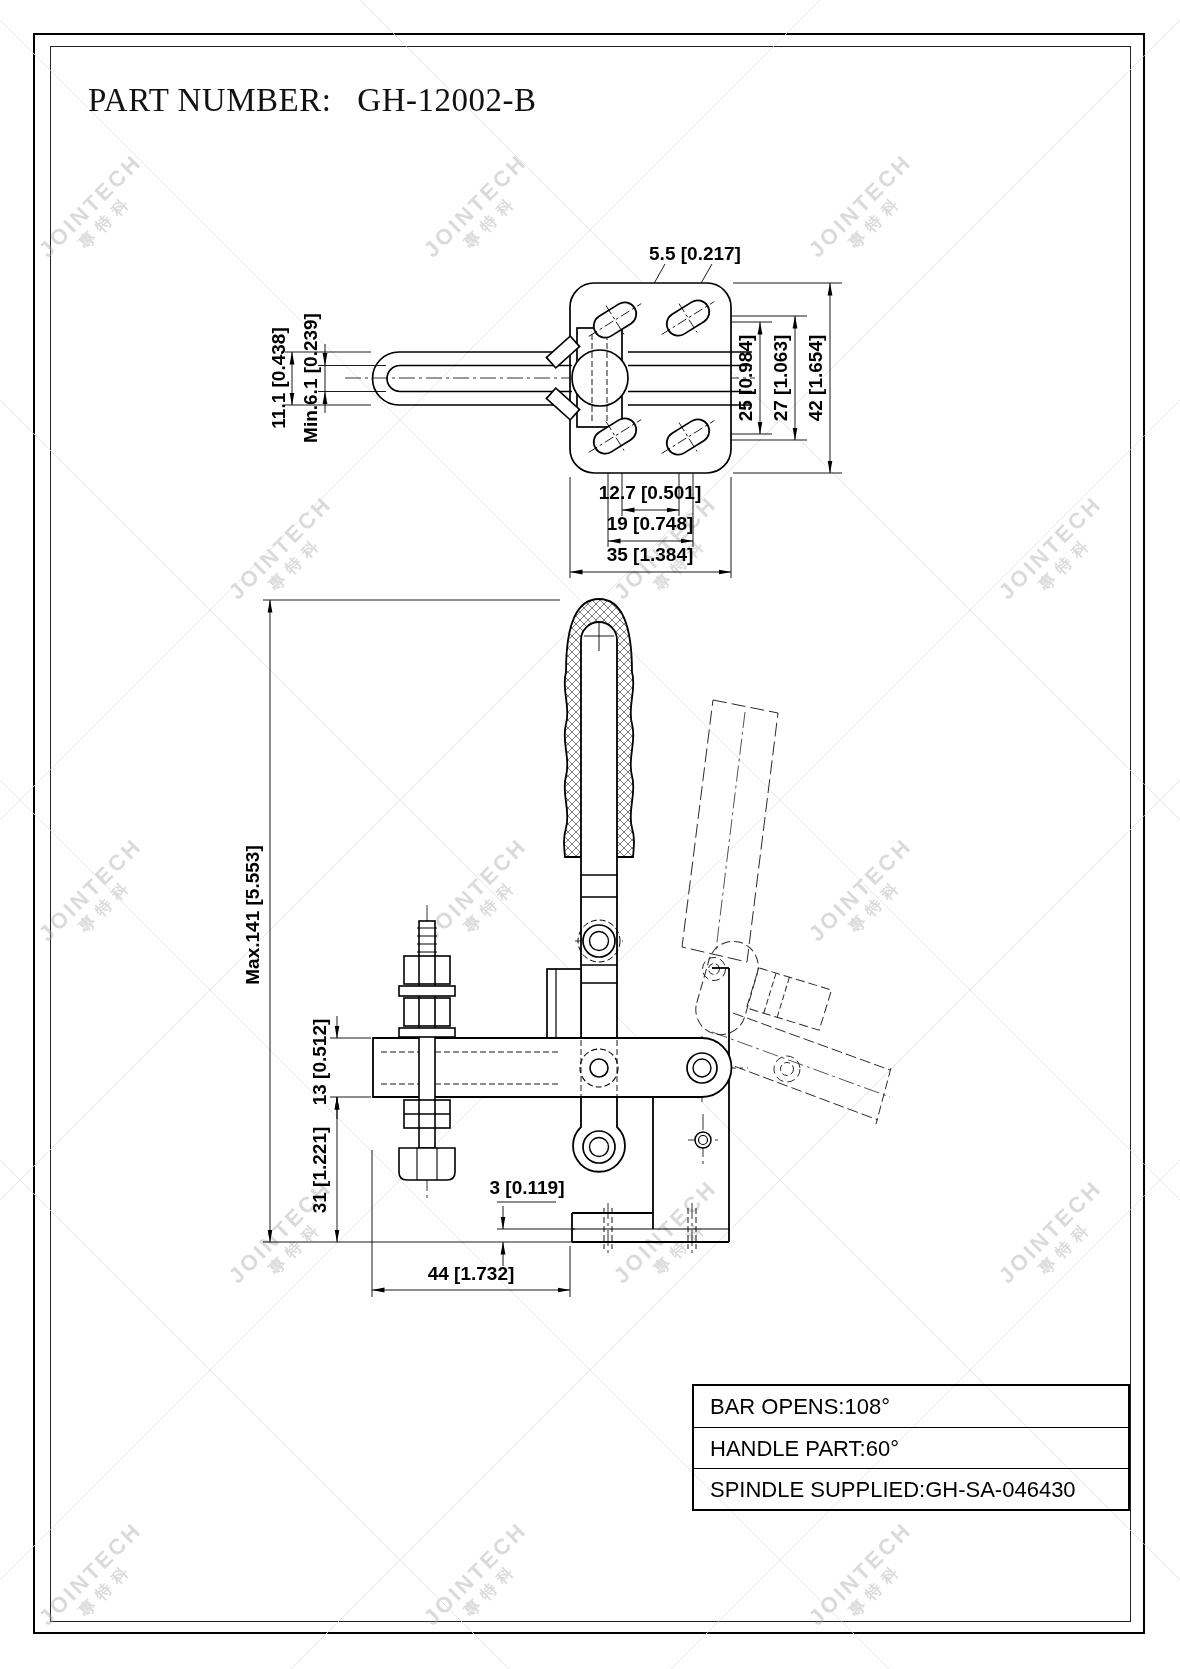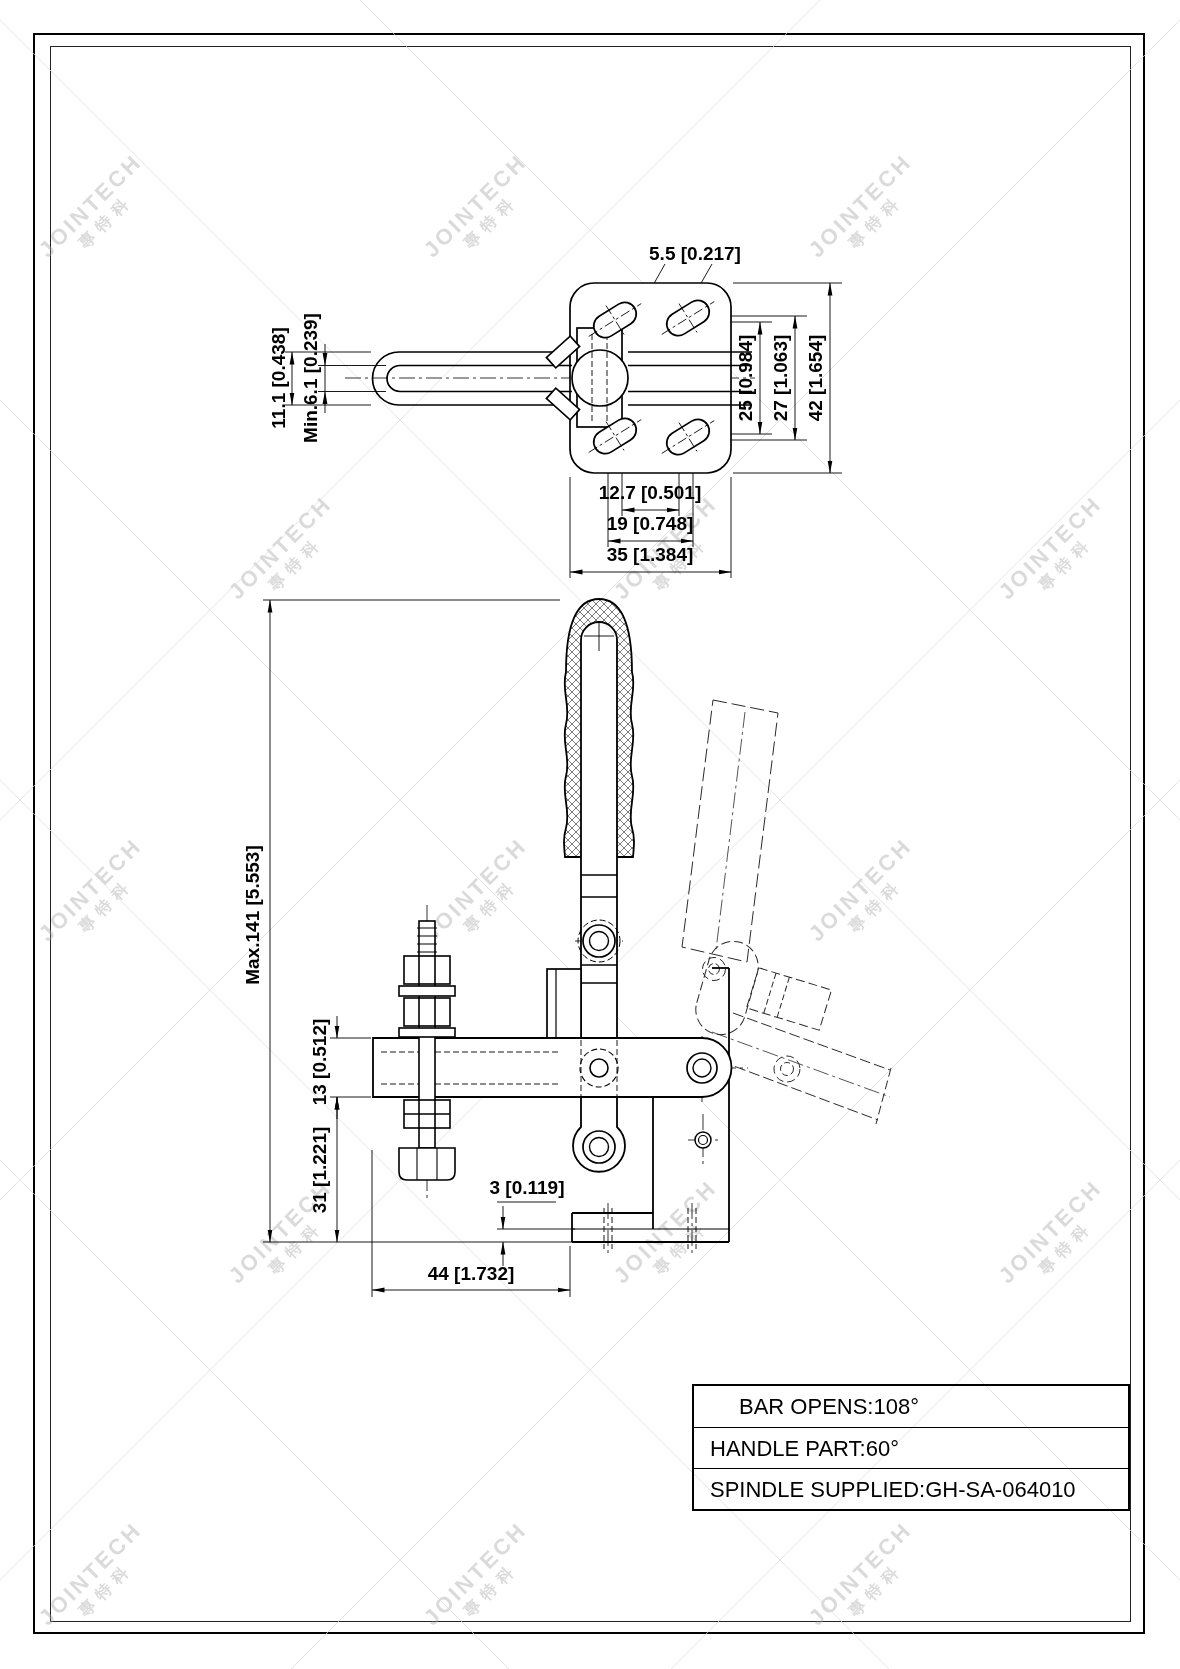--- a/index.html
+++ b/index.html
@@ -20,21 +20,21 @@
          font-family:"Liberation Serif",serif;font-size:33px;color:#111;letter-spacing:.5px;}
   .title .sep{display:inline-block;width:26px;}
   
   svg.drawing{position:absolute;left:0;top:0;z-index:2;}
   .dim{font:700 19px "Liberation Sans",sans-serif;fill:#000;}
   
   .spec-table{position:absolute;left:692px;top:1384px;width:438px;z-index:3;
               border:2px solid #000;box-sizing:border-box;background:transparent;}
   .spec-row{height:41px;line-height:41px;padding-left:16px;font-size:22px;color:#000;
             border-top:1.3px solid #000;box-sizing:border-box;}
-  .spec-row:first-child{border-top:none;margin-left:29px;}
+  .spec-row:first-child{border-top:none;}
 </style>
 </head>
 <body>
 
 <div class="page">
 
   <div id="wm-layer">
       <div class="wm" style="left: 30px; top: 190px;">
         <div>JOINTECH</div>
         <div class="cn">專特科</div>
@@ -93,20 +93,23 @@
       </div>
       <div class="wm" style="left: 800px; top: 1558px;">
         <div>JOINTECH</div>
         <div class="cn">專特科</div>
       </div>
     </div>
 
   <div class="outer-frame"></div>
   <div class="inner-frame"></div>
 
+  <div class="title">
+    <span>PART NUMBER:</span><span class="sep"></span><span>GH-12002-B</span>
+  </div>
 
   <svg class="drawing" width="1180" height="1669" viewBox="0 0 1180 1669">
     <defs>
       <marker id="ar" viewBox="0 0 13 6" markerWidth="13" markerHeight="6" refX="12.5" refY="3" orient="auto-start-reverse" markerUnits="userSpaceOnUse">
         <path d="M13,3 L0,0.6 L0,5.4 Z" fill="#000"></path>
       </marker>
       <pattern id="xh" width="8" height="8" patternUnits="userSpaceOnUse">
         <path d="M0,8 L8,0 M0,0 L8,8" stroke="#111" stroke-width="0.55" fill="none"></path>
       </pattern>
     </defs>
@@ -373,16 +376,16 @@
       <text class="dim" text-anchor="middle" transform="translate(326,1062) rotate(-90)">13 [0.512]</text>
       <text class="dim" text-anchor="middle" transform="translate(326,1170) rotate(-90)">31 [1.221]</text>
       <text class="dim" x="527" y="1194" text-anchor="middle">3 [0.119]</text>
       <text class="dim" x="471" y="1280" text-anchor="middle">44 [1.732]</text>
     </g>
   </svg>
 
   <div class="spec-table">
     <div class="spec-row">BAR OPENS:108°</div>
     <div class="spec-row">HANDLE PART:60°</div>
-    <div class="spec-row">SPINDLE SUPPLIED:GH-SA-064010</div>
+    <div class="spec-row">SPINDLE SUPPLIED:GH-SA-046430</div>
   </div>
 
 </div>
 
 </body></html>

